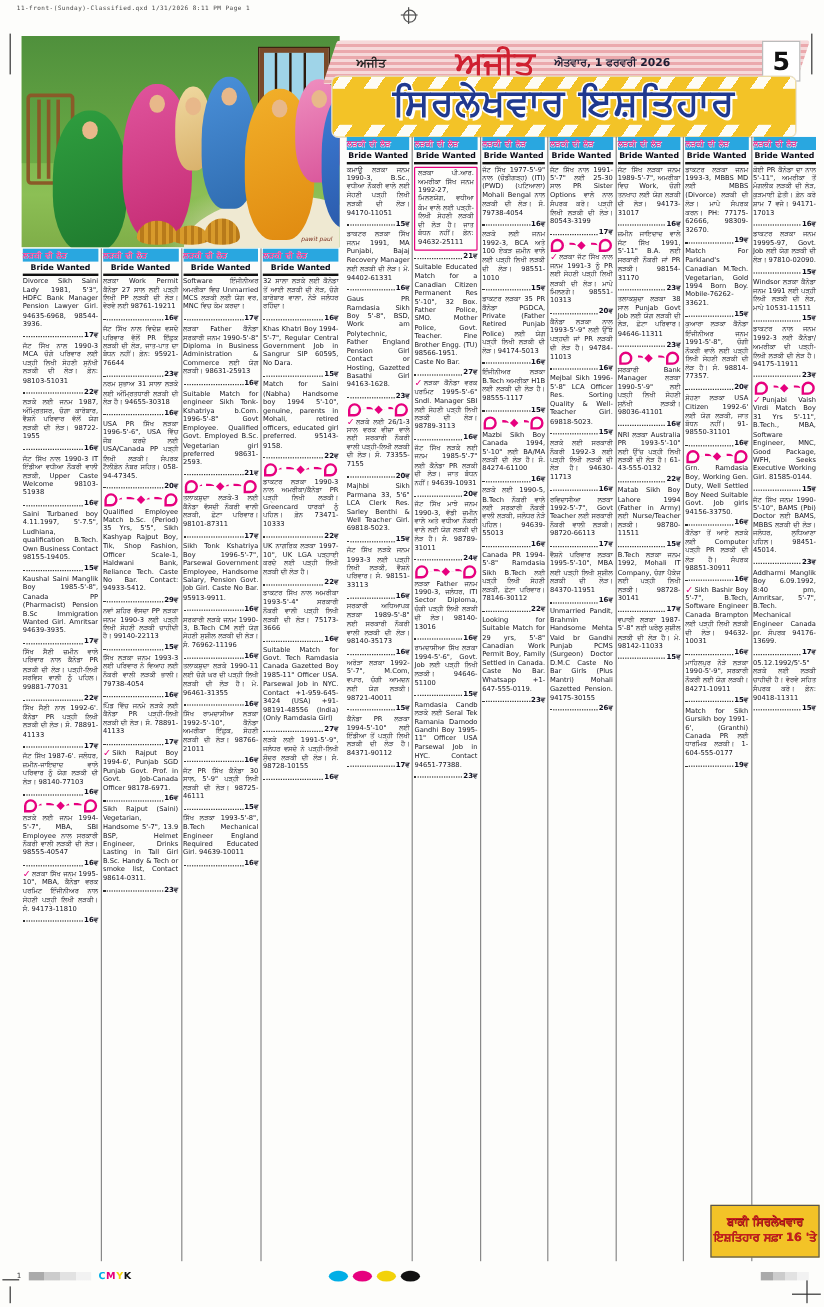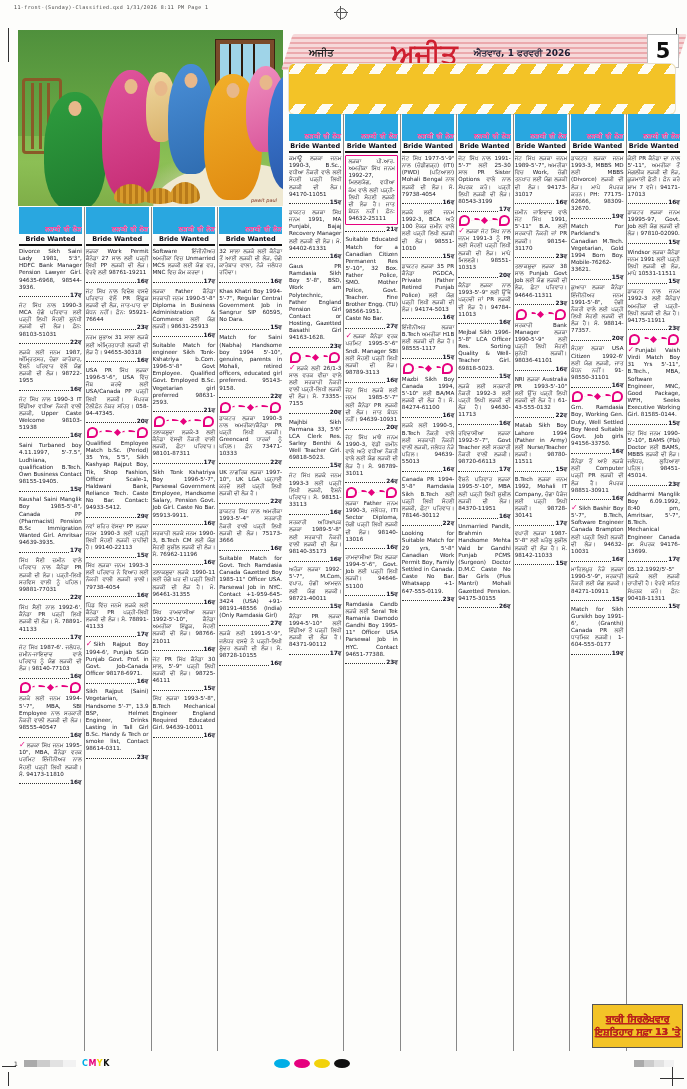--- a/index.html
+++ b/index.html
@@ -33,21 +33,21 @@
           border-radius:50% 50% 0 0;transform:rotate(-6deg);}
   .fig{position:absolute;border-radius:48% 48% 40% 40%;}
   .fig:after{content:"";position:absolute;left:50%;top:9px;transform:translateX(-50%);
              width:13px;height:15px;border-radius:50%;background:#e9b械;}
   .fig:after{background:#e8b88a;}
   .ph-sign{position:absolute;right:6px;bottom:3px;font-size:5px;color:#7a2d1e;font-style:italic;}
   .ph-baskets{position:absolute;left:96px;bottom:2px;width:86px;height:26px;}
   .ph-baskets span{position:absolute;bottom:0;border-radius:50% 50% 45% 45%/70% 70% 30% 30%;
                    background:repeating-linear-gradient(90deg,#d89a2b 0 3px,#b87a1a 3px 6px);}
   
-  .mast{position:absolute;left:287px;top:34px;width:394px;height:56px;}
+  .mast{position:absolute;left:275px;top:34px;width:394px;height:56px;}
   .mast-band{position:absolute;left:0;top:0;right:0;height:36px;
     background:repeating-linear-gradient(180deg,#f6d9da 0 3px,#eba9ad 3px 5px);
     transform:skewX(-18deg);border-radius:2px;}
   .mast-row{position:absolute;left:0;top:2px;right:0;height:34px;display:flex;align-items:center;}
   .brand-small{font-size:10px;font-weight:bold;color:#222;margin-left:22px;}
   .brand-big{font-size:27px;font-weight:bold;color:#cf2030;margin-left:58px;line-height:1;
              text-shadow:0 0 1px #fff;}
   .mast-date{font-size:9px;font-weight:bold;color:#1d1d33;margin-left:16px;text-align:right;}
   .pageno{position:absolute;right:2px;top:0px;width:30px;height:32px;background:#fff;
           border:1px solid #bbb;display:flex;align-items:center;justify-content:center;
@@ -59,40 +59,40 @@
   .stripes-t{top:0;} .stripes-b{bottom:0;}
   .banner-text{position:absolute;left:0;right:0;top:4px;text-align:center;
        font-size:31px;font-weight:bold;color:#20398f;letter-spacing:1px;
        text-shadow:-1px -1px 0 #fff,1px -1px 0 #fff,-1px 1px 0 #fff,1px 1px 0 #fff,2px 2px 0 #fff;}
   
   .colgroup{position:absolute;display:flex;}
   .cg-left{left:18px;top:207px;width:266px;height:844px;}
   .cg-right{left:288px;top:114px;width:394px;height:937px;}
   .col{flex:1;min-width:0;padding:0 2px 0 1px;border-right:1px solid #888;overflow:hidden;}
   .col:last-child{border-right:none;}
-  .colhead{background:#29a7e0;color:#ff2d90;font-weight:bold;font-size:6.5px;text-align:right;
-           padding:18px 0 1px;letter-spacing:.3px;text-shadow:.3px .3px 0 #fff0f7;}
+  .colhead{background:#29a7e0;color:#ff2d90;font-weight:bold;font-size:6.5px;text-align:left;
+           padding:2px 0 1px;letter-spacing:.3px;text-shadow:.3px .3px 0 #fff0f7;}
   .colhead-en{font-size:6.5px;font-weight:bold;color:#0c0c18;text-align:center;padding:1px 0;
               border-bottom:2px solid #111;margin-bottom:2px;}
   .ad{font-size:5.6px;line-height:1.28;color:#14141f;text-align:justify;margin:0 0 1px;
       word-break:break-word;}
   .ad .check{color:#e6007e;font-weight:bold;font-size:8px;float:left;margin-right:1px;line-height:.8;}
   .ad.boxed{border:1.5px solid #e6007e;padding:2px;border-radius:1px;}
   .sep{display:flex;align-items:flex-end;margin:1px 0 3px;}
   .sep .dots{flex:1;border-bottom:1.3px dotted #333;margin-bottom:1.5px;}
   .sep .code{font-size:5.8px;font-weight:bold;color:#101020;margin-left:1px;}
   .orn{display:flex;align-items:center;justify-content:center;margin:2px 0 3px;height:9px;}
   .orn .wave{flex:1;max-width:18px;border-top:2px dashed #e6007e;border-radius:50%;height:3px;}
   .orn .gem{width:5px;height:5px;background:#e6007e;transform:rotate(45deg);margin:0 2px;}
   .orn .swirl{width:7px;height:7px;border:2px solid #e6007e;border-radius:50% 50% 50% 0;margin:0 1px;}
   
   .contbox{position:absolute;left:592px;top:1004px;width:89px;height:42px;background:#f3c327;
            border:1px solid #555;display:flex;flex-direction:column;align-items:center;justify-content:center;
            text-align:center;z-index:5;}
-  .contbox div{font-size:9.5px;font-weight:bold;color:#c81e1e;line-height:1.35;text-shadow:.4px .4px 0 #7a1010;text-decoration:underline;}
+  .contbox div{font-size:9.5px;font-weight:bold;color:#c81e1e;line-height:1.35;text-shadow:.4px .4px 0 #7a1010;}
   
   .bmarks{position:absolute;left:14px;top:1058px;width:660px;height:12px;text-align:right;}
   .graystrip{position:absolute;top:2px;height:7px;width:52px;
      background:linear-gradient(90deg,#aaa 0 25%,#ccc 25% 50%,#e2e2e2 50% 75%,#f2f2f2 75%);}
   .gs1{left:10px;} .gs2{left:620px;width:40px;}
   .cmyk{position:absolute;left:68px;top:1px;font-size:8px;font-weight:bold;letter-spacing:.5px;}
   .cmyk b:nth-child(1){color:#00aee6;} .cmyk b:nth-child(2){color:#e6007e;}
   .cmyk b:nth-child(3){color:#f2d20a;} .cmyk b:nth-child(4){color:#111;}
   .dots4{position:absolute;left:260px;top:1px;display:flex;gap:4px;}
   .dots4 span{width:16px;height:9px;border-radius:50%;}
@@ -146,20 +146,21 @@
   <div class="mast-band"></div>
   <div class="mast-row">
     <span class="brand-small">ਅਜੀਤ</span>
     <span class="brand-big">ਅਜੀਤ</span>
     <span class="mast-date">ਐਤਵਾਰ, 1 ਫਰਵਰੀ 2026</span>
   </div>
   <div class="pageno">5</div>
   <div class="banner">
     <div class="stripes-t"></div>
     <div class="stripes-b"></div>
+    <div class="banner-text">ਸਿਰਲੇਖਵਾਰ ਇਸ਼ਤਿਹਾਰ</div>
   </div>
 </div>
 
 <div class="colgroup cg-left" id="cgLeft">
     <div class="col">
       <div class="colhead">ਲੜਕੀ ਦੀ ਲੋੜ</div>
       <div class="colhead-en">Bride Wanted</div>
       <p class="ad"><span>Divorce Sikh Saini Lady 1981, 5'3", HDFC Bank Manager Pension Lawyer Girl. 94635-6968, 98544-3936.</span></p>
       <div class="sep">
         <span class="dots"></span>
@@ -762,21 +763,21 @@
       <p class="ad"><span>05.12.1992/5'-5" ਲੜਕੇ ਲਈ ਲੜਕੀ ਚਾਹੀਦੀ ਹੈ। ਵੇਰਵੇ ਸਹਿਤ ਸੰਪਰਕ ਕਰੋ। ਫ਼ੋਨ: 90418-11311</span></p>
       <div class="sep">
         <span class="dots"></span>
         <span class="code">15ਵ</span>
       </div>
     </div>
   </div>
 
 <div class="contbox">
   <div>ਬਾਕੀ ਸਿਰਲੇਖਵਾਰ</div>
-  <div>ਇਸ਼ਤਿਹਾਰ ਸਫ਼ਾ 13 'ਤੇ</div>
+  <div>ਇਸ਼ਤਿਹਾਰ ਸਫ਼ਾ 16 'ਤੇ</div>
 </div>
 
 <div class="bmarks">
   <span class="pgnum1">1</span>
   <span class="graystrip gs1"></span>
   <span class="cmyk"><b>C</b><b>M</b><b>Y</b><b>K</b></span>
   <span class="dots4">
     <span class="d-c"></span>
       <span class="d-m"></span>
       <span class="d-y"></span>

